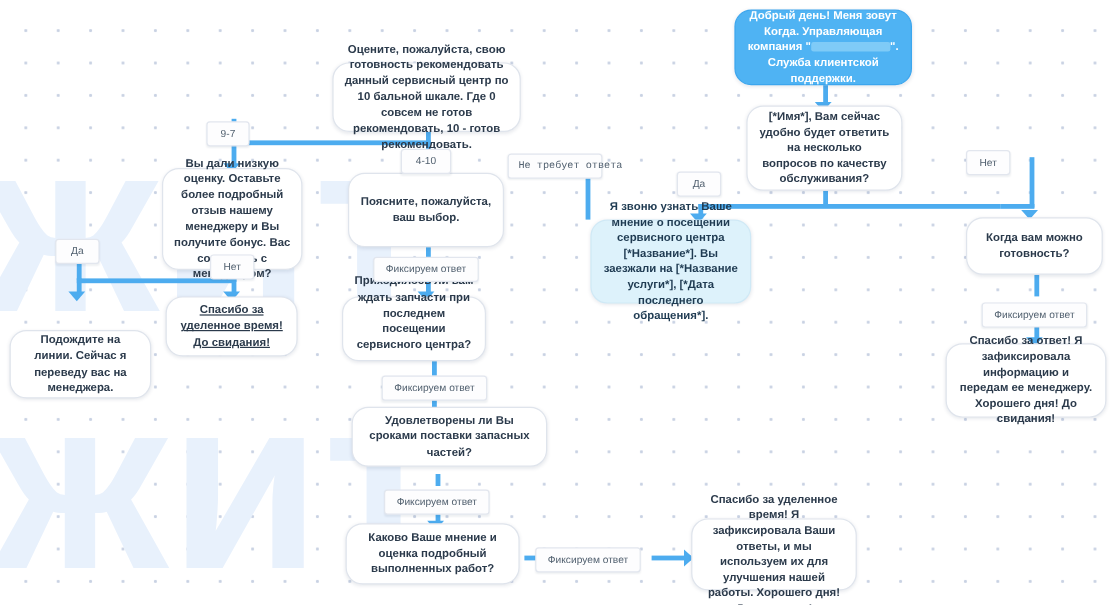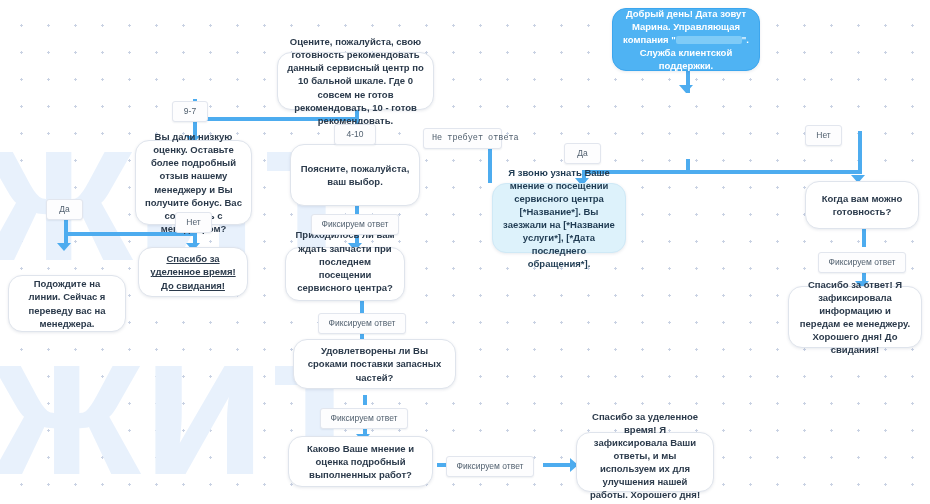--- a/index.html
+++ b/index.html
@@ -156,24 +156,27 @@
   <div class="edge h" style="left:437px;top:463px;width:34px;"></div>
   <div class="edge h" style="left:543px;top:463px;width:33px;"></div>
   <div class="arrow-r" style="left:570px;top:458px;"></div>
 
   <div class="edge v" style="left:862px;top:229px;height:18px;"></div>
   <div class="edge v" style="left:862px;top:268px;height:16px;"></div>
   <div class="arrow-d" style="left:855px;top:281px;"></div>
 
   <div class="node blue" style="left:612px;top:8px;width:148px;height:63px;">
     <div>
-      <span>Добрый день! Дата зовут Марина. Управляющая компания "</span><span class="redact"></span><span>". Служба клиентской поддержки.</span>
+      <span>Добрый день! Меня зовут Когда. Управляющая компания "</span><span class="redact"></span><span>". Служба клиентской поддержки.</span>
     </div>
   </div>
 
+  <div class="node" style="left:622px;top:88px;width:130px;height:71px;">
+    <span>[*Имя*], Вам сейчас удобно будет ответить на несколько вопросов по качеству обслуживания?</span>
+  </div>
 
   <div class="node cyan" style="left:492px;top:183px;width:134px;height:70px;">
     <span>Я звоню узнать Ваше мнение о посещении сервисного центра [*Название*]. Вы заезжали на [*Название услуги*], [*Дата последнего обращения*].</span>
   </div>
 
   <div class="node" style="left:277px;top:52px;width:157px;height:58px;">
     <span>Оцените, пожалуйста, свою готовность рекомендовать данный сервисный центр по 10 бальной шкале. Где 0 совсем не готов рекомендовать, 10 - готов рекомендовать.</span>
   </div>
 
   <div class="node" style="left:135px;top:140px;width:117px;height:85px;">

